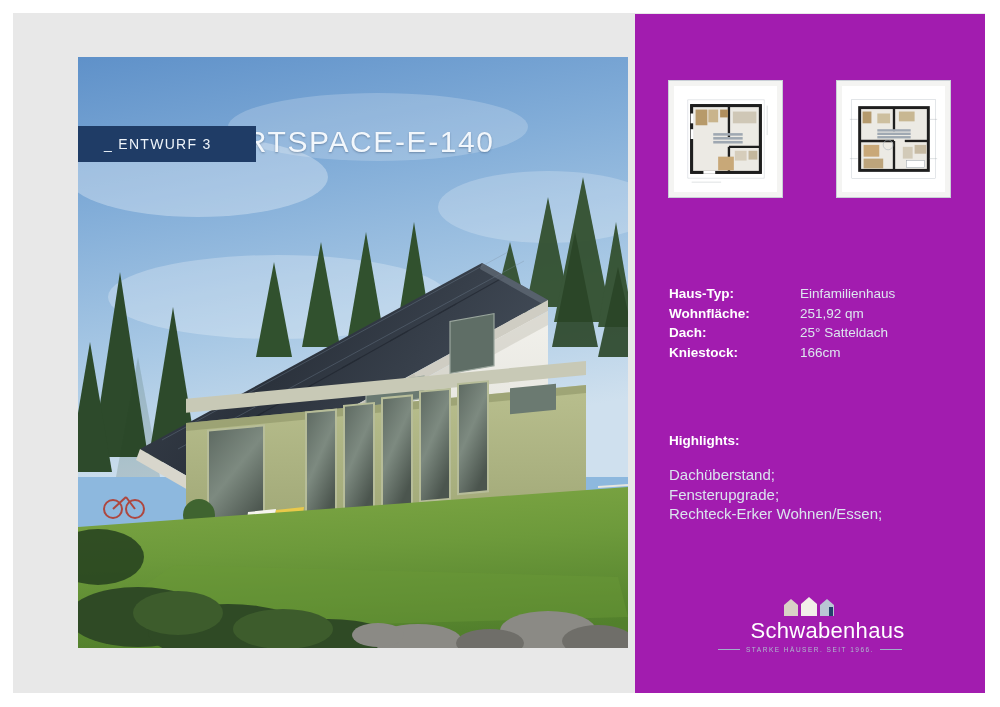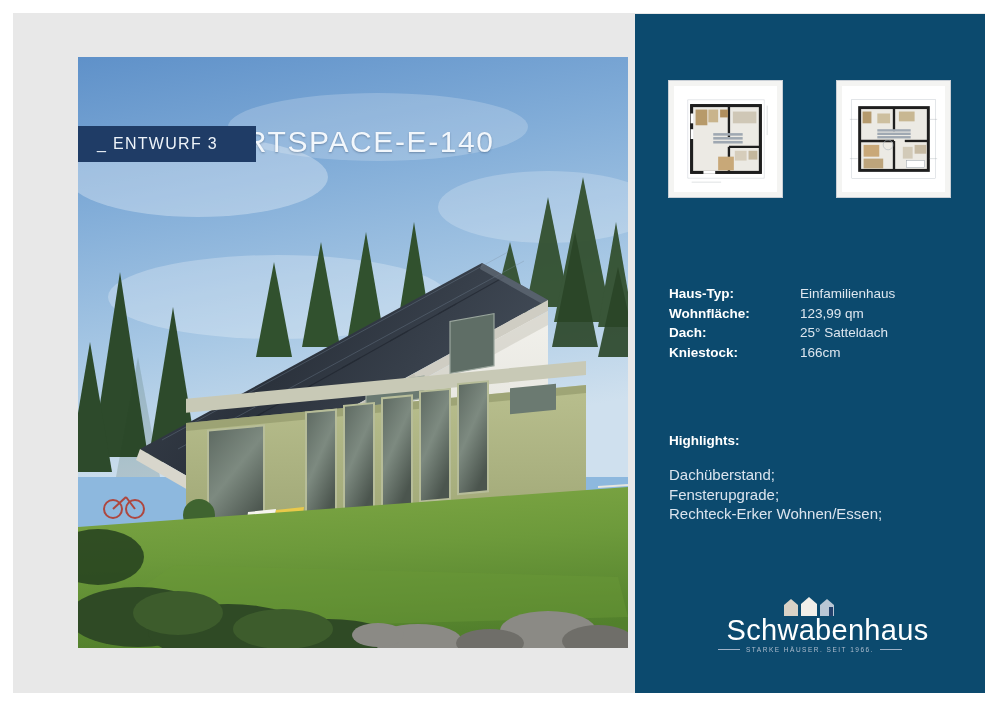--- a/index.html
+++ b/index.html
@@ -52,32 +52,32 @@
   .hero-badge {
     position: absolute;
     left: 78px; top: 126px;
     width: 178px; height: 36px;
     background: #1f3c66;
     display: flex;
     align-items: center;
   }
   .hero-badge span {
     color: #eef4fa;
-    font-size: 16px;
+    font-size: 14px;
     letter-spacing: 1.3px;
-    padding-left: 19px;
+    padding-left: 26px;
     white-space: nowrap;
   }
 
   
   .panel {
     position: absolute;
     left: 635px; top: 14px;
     width: 350px; height: 679px;
-    background: #0c4a6e;
+    background: #a21caf;
   }
 
   .thumbs {
     position: absolute;
     left: 33px; top: 66px;
     width: 283px;
     display: flex;
     justify-content: space-between;
   }
   .thumb {
@@ -136,21 +136,21 @@
   
   .logo {
     position: absolute;
     left: 0; top: 582px;
     width: 350px;
     text-align: center;
   }
   .logo-mark { width: 60px; height: 20px; display: block; margin: 0 auto 1px; }
   .logo-word {
     color: #ffffff;
-    font-size: 29px;
+    font-size: 22px;
     letter-spacing: .3px;
     line-height: 27px;
     padding-left: 35px;
   }
   .logo-tag-wrap {
     display: flex;
     align-items: center;
     justify-content: center;
     gap: 6px;
     margin-top: 2px;
@@ -464,21 +464,21 @@
 
     </div>
 
     <div class="specs">
       <div class="spec-row">
         <div class="spec-label">Haus-Typ:</div>
         <div class="spec-value">Einfamilienhaus</div>
       </div>
       <div class="spec-row">
         <div class="spec-label">Wohnfläche:</div>
-        <div class="spec-value">123,99 qm</div>
+        <div class="spec-value">251,92 qm</div>
       </div>
       <div class="spec-row">
         <div class="spec-label">Dach:</div>
         <div class="spec-value">25° Satteldach</div>
       </div>
       <div class="spec-row">
         <div class="spec-label">Kniestock:</div>
         <div class="spec-value">166cm</div>
       </div>
     </div>

